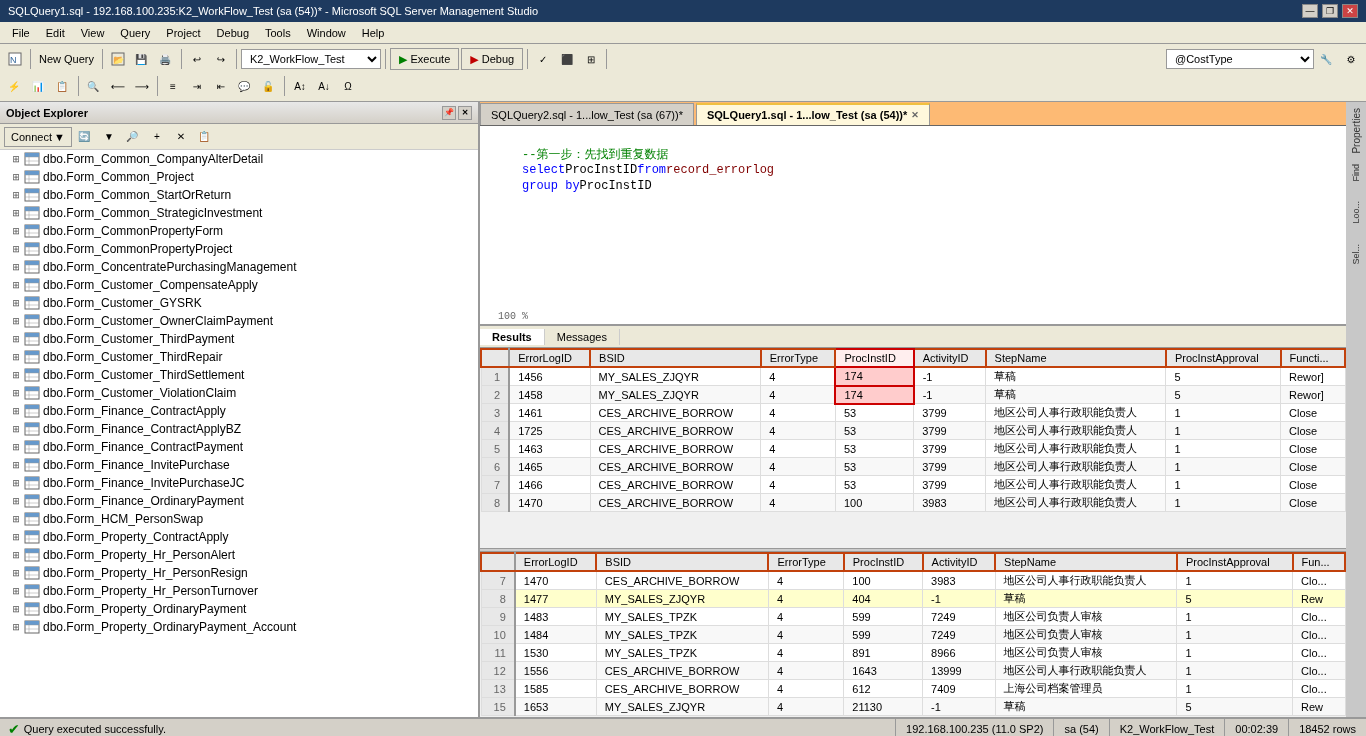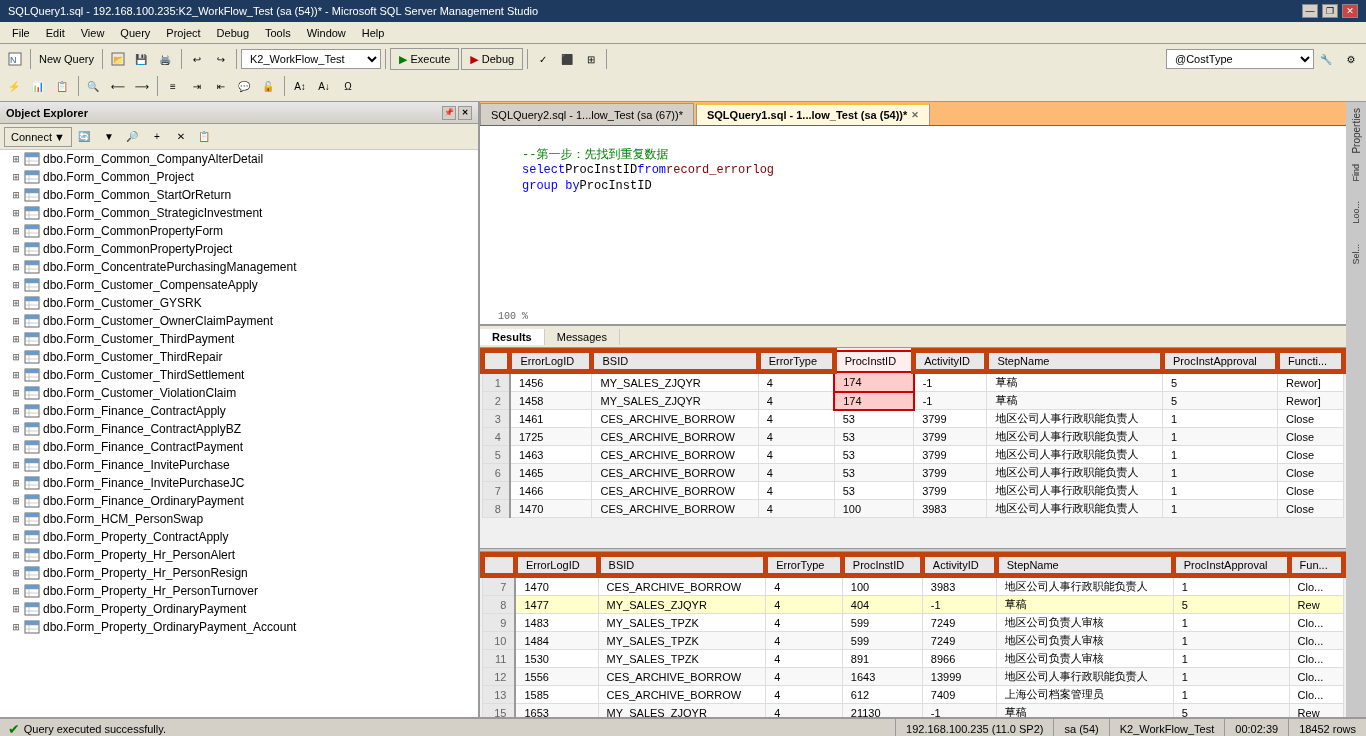--- a/index.html
+++ b/index.html
@@ -244,21 +244,21 @@
     }
 
     .results-table {
       border-collapse: collapse;
       font-size: 11px;
       width: 100%;
       white-space: nowrap;
     }
     .results-table th {
       background: #e8e8e8;
-      border: 5px solid #c2410c;
+      border: 2px solid #c2410c;
       padding: 2px 8px;
       text-align: left;
       font-weight: normal;
       position: sticky;
       top: 0;
       z-index: 2;
     }
     .results-table td {
       border: 1px solid #ddd;
       padding: 1px 8px;

